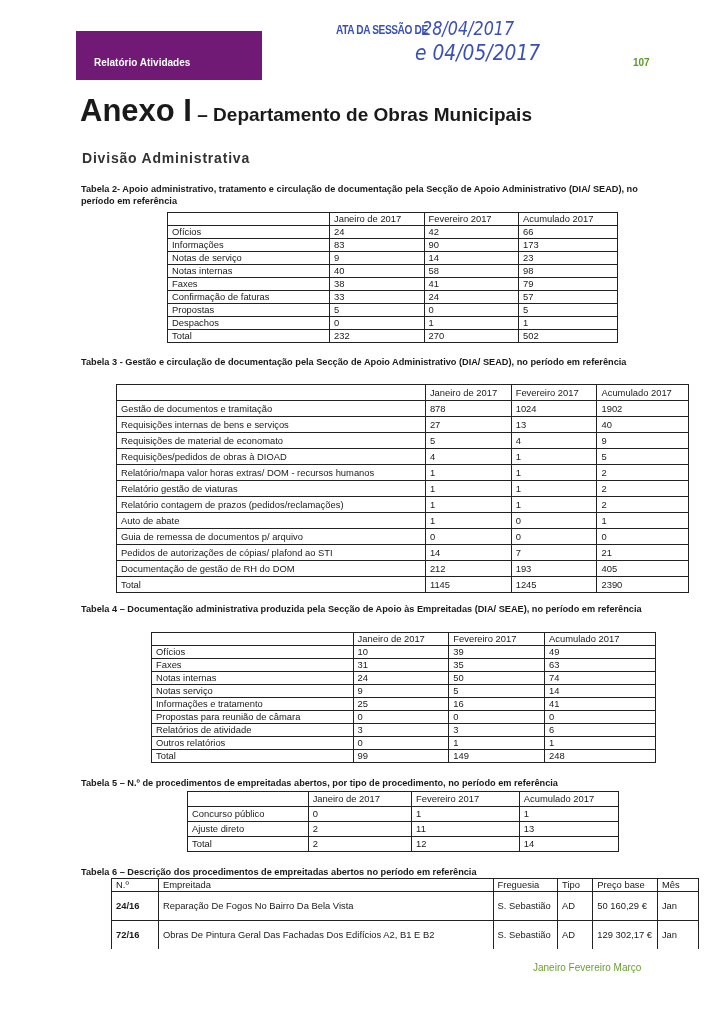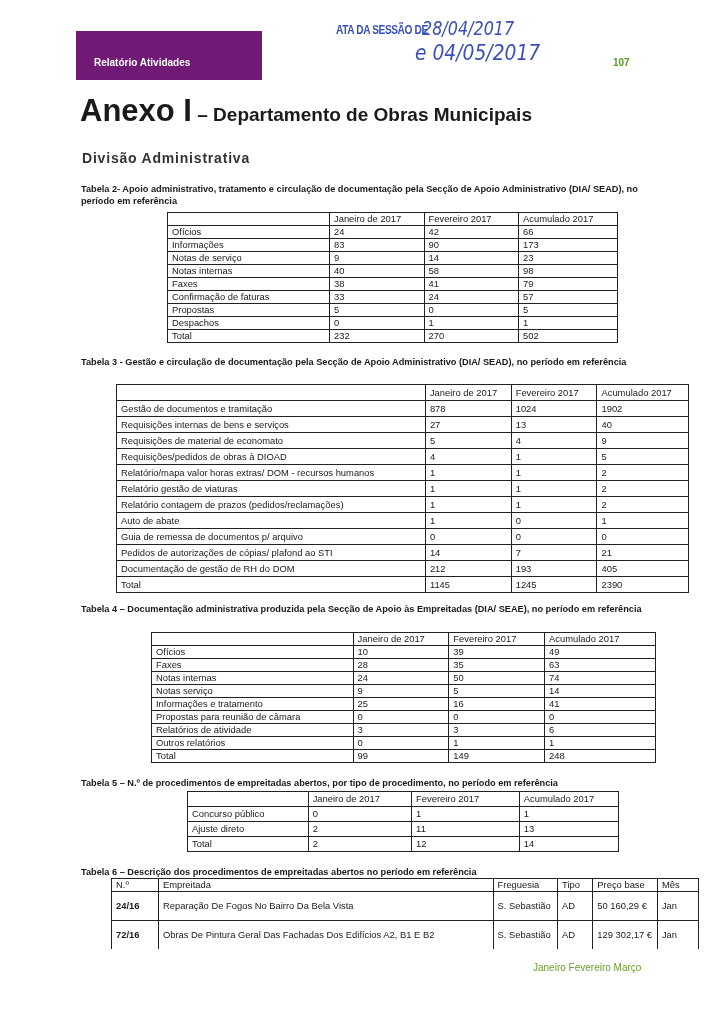--- a/index.html
+++ b/index.html
@@ -4,21 +4,21 @@
 <style>
   html, body { margin:0; padding:0; }
   body { width:724px; height:1024px; background:#ffffff; position:relative; overflow:hidden;
          font-family:"Liberation Sans", sans-serif; color:#1a1a1a; }
   .header-band { position:absolute; left:76px; top:31px; width:186px; height:49px; background:#701a75; }
   .header-band span { position:absolute; left:18px; top:26px; color:#fff; font-size:10px; font-weight:bold; }
   .stamp { position:absolute; left:336px; top:22px; font-family:"Liberation Sans Narrow","Liberation Sans", sans-serif;
            color:#3a4fb8; font-size:13px; font-weight:bold; letter-spacing:-0.5px; transform:scaleX(0.78); transform-origin:left; }
   .hand1 { position:absolute; left:422px; top:16px; font-family:"DejaVu Sans", sans-serif; color:#3a4fb8; font-size:20px; font-style:italic; transform:scaleX(0.8); transform-origin:left; }
   .hand2 { position:absolute; left:415px; top:40px; font-family:"DejaVu Sans", sans-serif; color:#3a4fb8; font-size:22px; font-style:italic; transform:scaleX(0.85); transform-origin:left; }
-  .pagenum { position:absolute; left:613px; top:57px; color:#5a9a28; font-size:10px; font-weight:bold; }
+  .pagenum { position:absolute; left:633px; top:57px; color:#5a9a28; font-size:10px; font-weight:bold; }
   .annex { position:absolute; left:80px; top:93px; font-size:31px; font-weight:bold; color:#1a1a1a; white-space:nowrap; }
   .annex small { font-size:19px; }
   .division { position:absolute; left:82px; top:150px; font-size:14px; font-weight:bold; letter-spacing:0.8px; color:#333; }
   .caption { position:absolute; left:81px; font-size:9.2px; font-weight:bold; line-height:12px; color:#1a1a1a; }
   table { position:absolute; border-collapse:collapse; font-size:9.4px;margin-left:36px; }
   td { border:1px solid #222; padding:0 4px; height:12px; line-height:12px; white-space:nowrap; }
   .t2 { left:131px; top:212px; width:451px; }
   .t3 { left:80px; top:384px; width:573px; }
   .t3 td { height:15px; line-height:15px; }
   .t4 { left:115px; top:632px; width:505px; }
@@ -206,21 +206,21 @@
         <td style="width: 22%;">Acumulado 2017</td>
       </tr>
       <tr>
         <td>Ofícios</td>
         <td>10</td>
         <td>39</td>
         <td>49</td>
       </tr>
       <tr>
         <td>Faxes</td>
-        <td>28</td>
+        <td>31</td>
         <td>35</td>
         <td>63</td>
       </tr>
       <tr>
         <td>Notas internas</td>
         <td>24</td>
         <td>50</td>
         <td>74</td>
       </tr>
       <tr>

